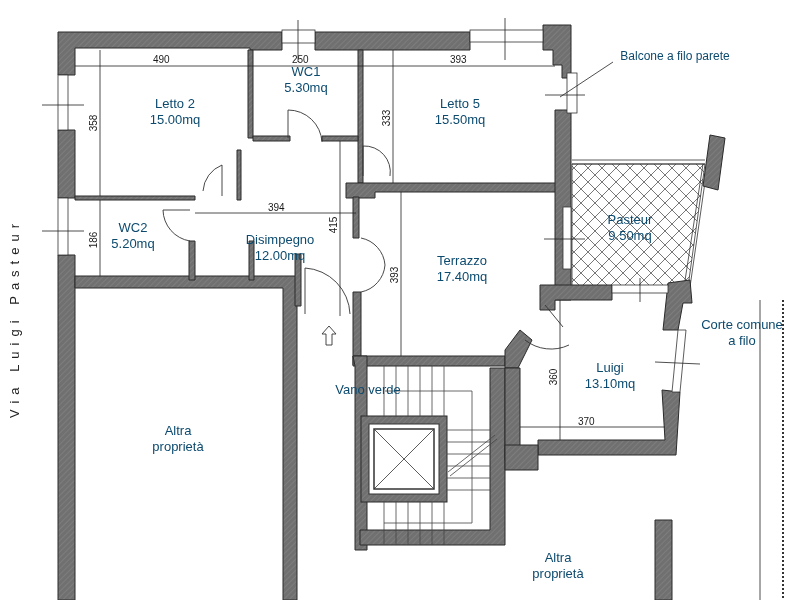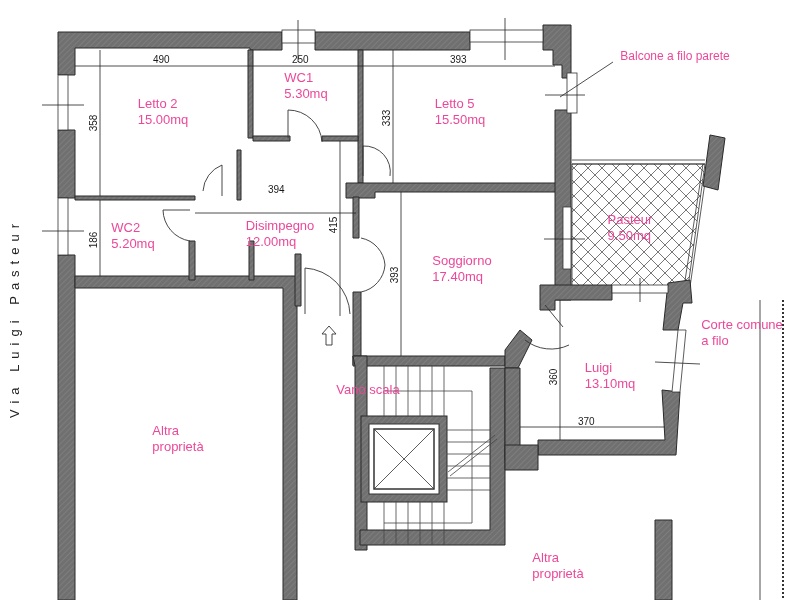--- a/index.html
+++ b/index.html
@@ -2,21 +2,21 @@
 <html><head>
   <meta charset="utf-8">
   <style>
     html, body { margin: 0; padding: 0; background: #ffffff; }
     body { width: 800px; height: 600px; overflow: hidden; position: relative; font-family: "Liberation Sans", sans-serif; }
     svg { position: absolute; left: 0; top: 0; }
     .dim { stroke: #222; stroke-width: 0.8; fill: none; }
     .door { stroke: #333; stroke-width: 0.9; fill: none; }
     .win { stroke: #333; stroke-width: 0.8; fill: #fff; }
     .stair { stroke: #444; stroke-width: 0.8; fill: none; }
-    .lbl { position: absolute; color: #ec4899; font-size: 13px; line-height: 16px; white-space: nowrap; transform: translateX(-50%); }
+    .lbl { position: absolute; text-align: center; color: #0c4a6e; font-size: 13px; line-height: 16px; white-space: nowrap; transform: translateX(-50%); }
     .dimtxt { position: absolute; font-size: 10px; color: #1a1a1a; line-height: 11px; }
     .vtxt { transform-origin: center; transform: translate(-50%, -50%) rotate(-90deg); }
     .street { position: absolute; left: 14px; top: 318px; font-size: 13px; letter-spacing: 6px; color: #222; transform: translate(-50%,-50%) rotate(-90deg); white-space: nowrap; }
   </style>
 </head>
 <body>
 
 <svg width="800" height="600" viewBox="0 0 800 600">
   <defs>
     <pattern id="hatch" patternUnits="userSpaceOnUse" width="4" height="4" patternTransform="rotate(45)">
@@ -170,71 +170,71 @@
     <line x1="401" y1="192" x2="401" y2="356"></line>
     <line x1="560" y1="300" x2="560" y2="440"></line>
     <line x1="520" y1="427" x2="665" y2="427"></line>
   </g>
 
   <line x1="783" y1="300" x2="783" y2="600" stroke="#333" stroke-width="2" stroke-dasharray="2,2"></line>
 </svg>
 
 <div class="street">Via Luigi Pasteur</div>
 
-<div class="lbl" style="left:163px;top:96px">
+<div class="lbl" style="left:175px;top:96px">
     <div>Letto 2</div>
     <div>15.00mq</div>
   </div>
-<div class="lbl" style="left:306px;top:70px">
+<div class="lbl" style="left:306px;top:64px">
     <div>WC1</div>
     <div>5.30mq</div>
   </div>
 <div class="lbl" style="left:460px;top:96px">
     <div>Letto 5</div>
     <div>15.50mq</div>
   </div>
 <div class="lbl" style="left:133px;top:220px">
     <div>WC2</div>
     <div>5.20mq</div>
   </div>
-<div class="lbl" style="left:280px;top:218px">
+<div class="lbl" style="left:280px;top:232px">
     <div>Disimpegno</div>
     <div>12.00mq</div>
   </div>
 <div class="lbl" style="left:462px;top:253px">
-    <div>Soggiorno</div>
+    <div>Terrazzo</div>
     <div>17.40mq</div>
   </div>
 <div class="lbl" style="left:630px;top:212px">
     <div>Pasteur</div>
     <div>9.50mq</div>
   </div>
 <div class="lbl" style="left:610px;top:360px">
     <div>Luigi</div>
     <div>13.10mq</div>
   </div>
 
-<div class="lbl" style="left:368px;top:382px">Vano scala</div>
+<div class="lbl" style="left:368px;top:382px">Vano verde</div>
 <div class="lbl" style="left:178px;top:423px">
     <div>Altra</div>
     <div>proprietà</div>
   </div>
 <div class="lbl" style="left:558px;top:550px">
     <div>Altra</div>
     <div>proprietà</div>
   </div>
 <div class="lbl" style="left:742px;top:317px">
     <div>Corte comune</div>
     <div>a filo</div>
   </div>
 <div class="lbl" style="left:675px;top:48px;font-size:12px">Balcone a filo parete</div>
 
 <div class="dimtxt" style="left:153px;top:54px">490</div>
 <div class="dimtxt" style="left:292px;top:54px">250</div>
 <div class="dimtxt" style="left:450px;top:54px">393</div>
 <div class="dimtxt vtxt" style="left:93px;top:123px">358</div>
 <div class="dimtxt vtxt" style="left:386px;top:118px">333</div>
 <div class="dimtxt vtxt" style="left:93px;top:240px">186</div>
-<div class="dimtxt" style="left:268px;top:184px">394</div>
+<div class="dimtxt" style="left:268px;top:202px">394</div>
 <div class="dimtxt vtxt" style="left:333px;top:225px">415</div>
 <div class="dimtxt vtxt" style="left:394px;top:275px">393</div>
 <div class="dimtxt vtxt" style="left:553px;top:377px">360</div>
 <div class="dimtxt" style="left:578px;top:416px">370</div>
 
 </body></html>

